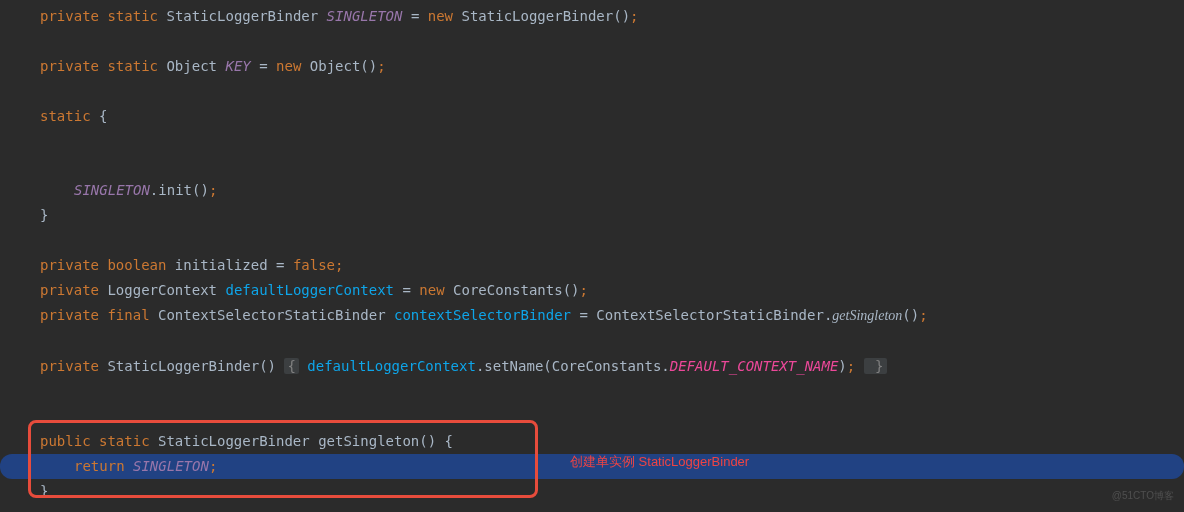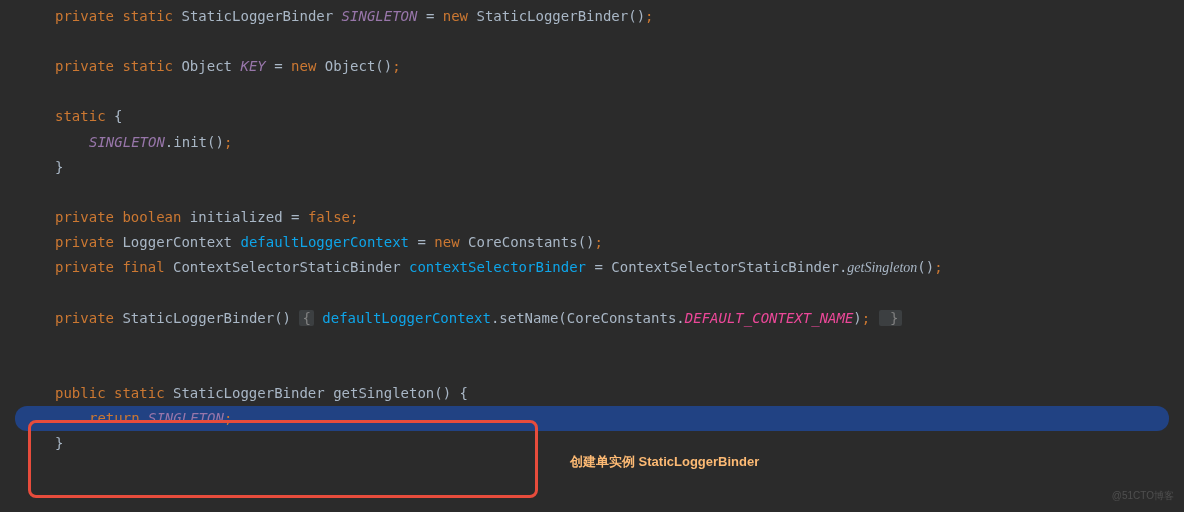--- a/index.html
+++ b/index.html
@@ -12,29 +12,29 @@
       font-family: 'Menlo', 'Consolas', 'Monaco', monospace;
       font-size: 14px;
       line-height: 1.8;
       color: #a9b7c6;
       width: 1184px;
       height: 512px;
       overflow: hidden;
       position: relative;
     }
     .code-container {
-      padding: 4px 15px;
+      padding: 4px 0;
       position: relative;
     }
     .line {
       padding: 0 40px;
       white-space: pre;
       position: relative;
     }
-    .indent1 { padding-left: 74px; }
+    .indent1 { padding-left: 74px; margin-top: 48px; }
     .kw { color: #cc7832; }
     .field-italic { color: #9876aa; font-style: italic; }
     .field { color: #0ea5e9; }
     .method-italic { color: #a9b7c6; font-style: italic; font-family: Liberation Serif, serif; }
     .const-italic { color: #ec4899; font-style: italic; }
     .semi { color: #cc7832; }
     .gray-brace { 
       background: #3c3f41; 
       color: #808080;
       padding: 0 3px;
@@ -57,24 +57,24 @@
       top: 420px;
       width: 510px;
       height: 78px;
       pointer-events: none;
       z-index: 10;
     }
     .annotation {
       position: absolute;
       left: 570px;
       top: 450px;
-      color: #fdba74;
+      color: #ef4444;
       font-family: sans-serif;
       font-size: 13px;
-      font-weight: 700;
+      font-weight: 400;
       z-index: 11;
     }
     .watermark {
       position: absolute;
       right: 10px;
       bottom: 7px;
       color: #666;
       font-size: 10px;
       font-family: sans-serif;
       opacity: 0.6;

